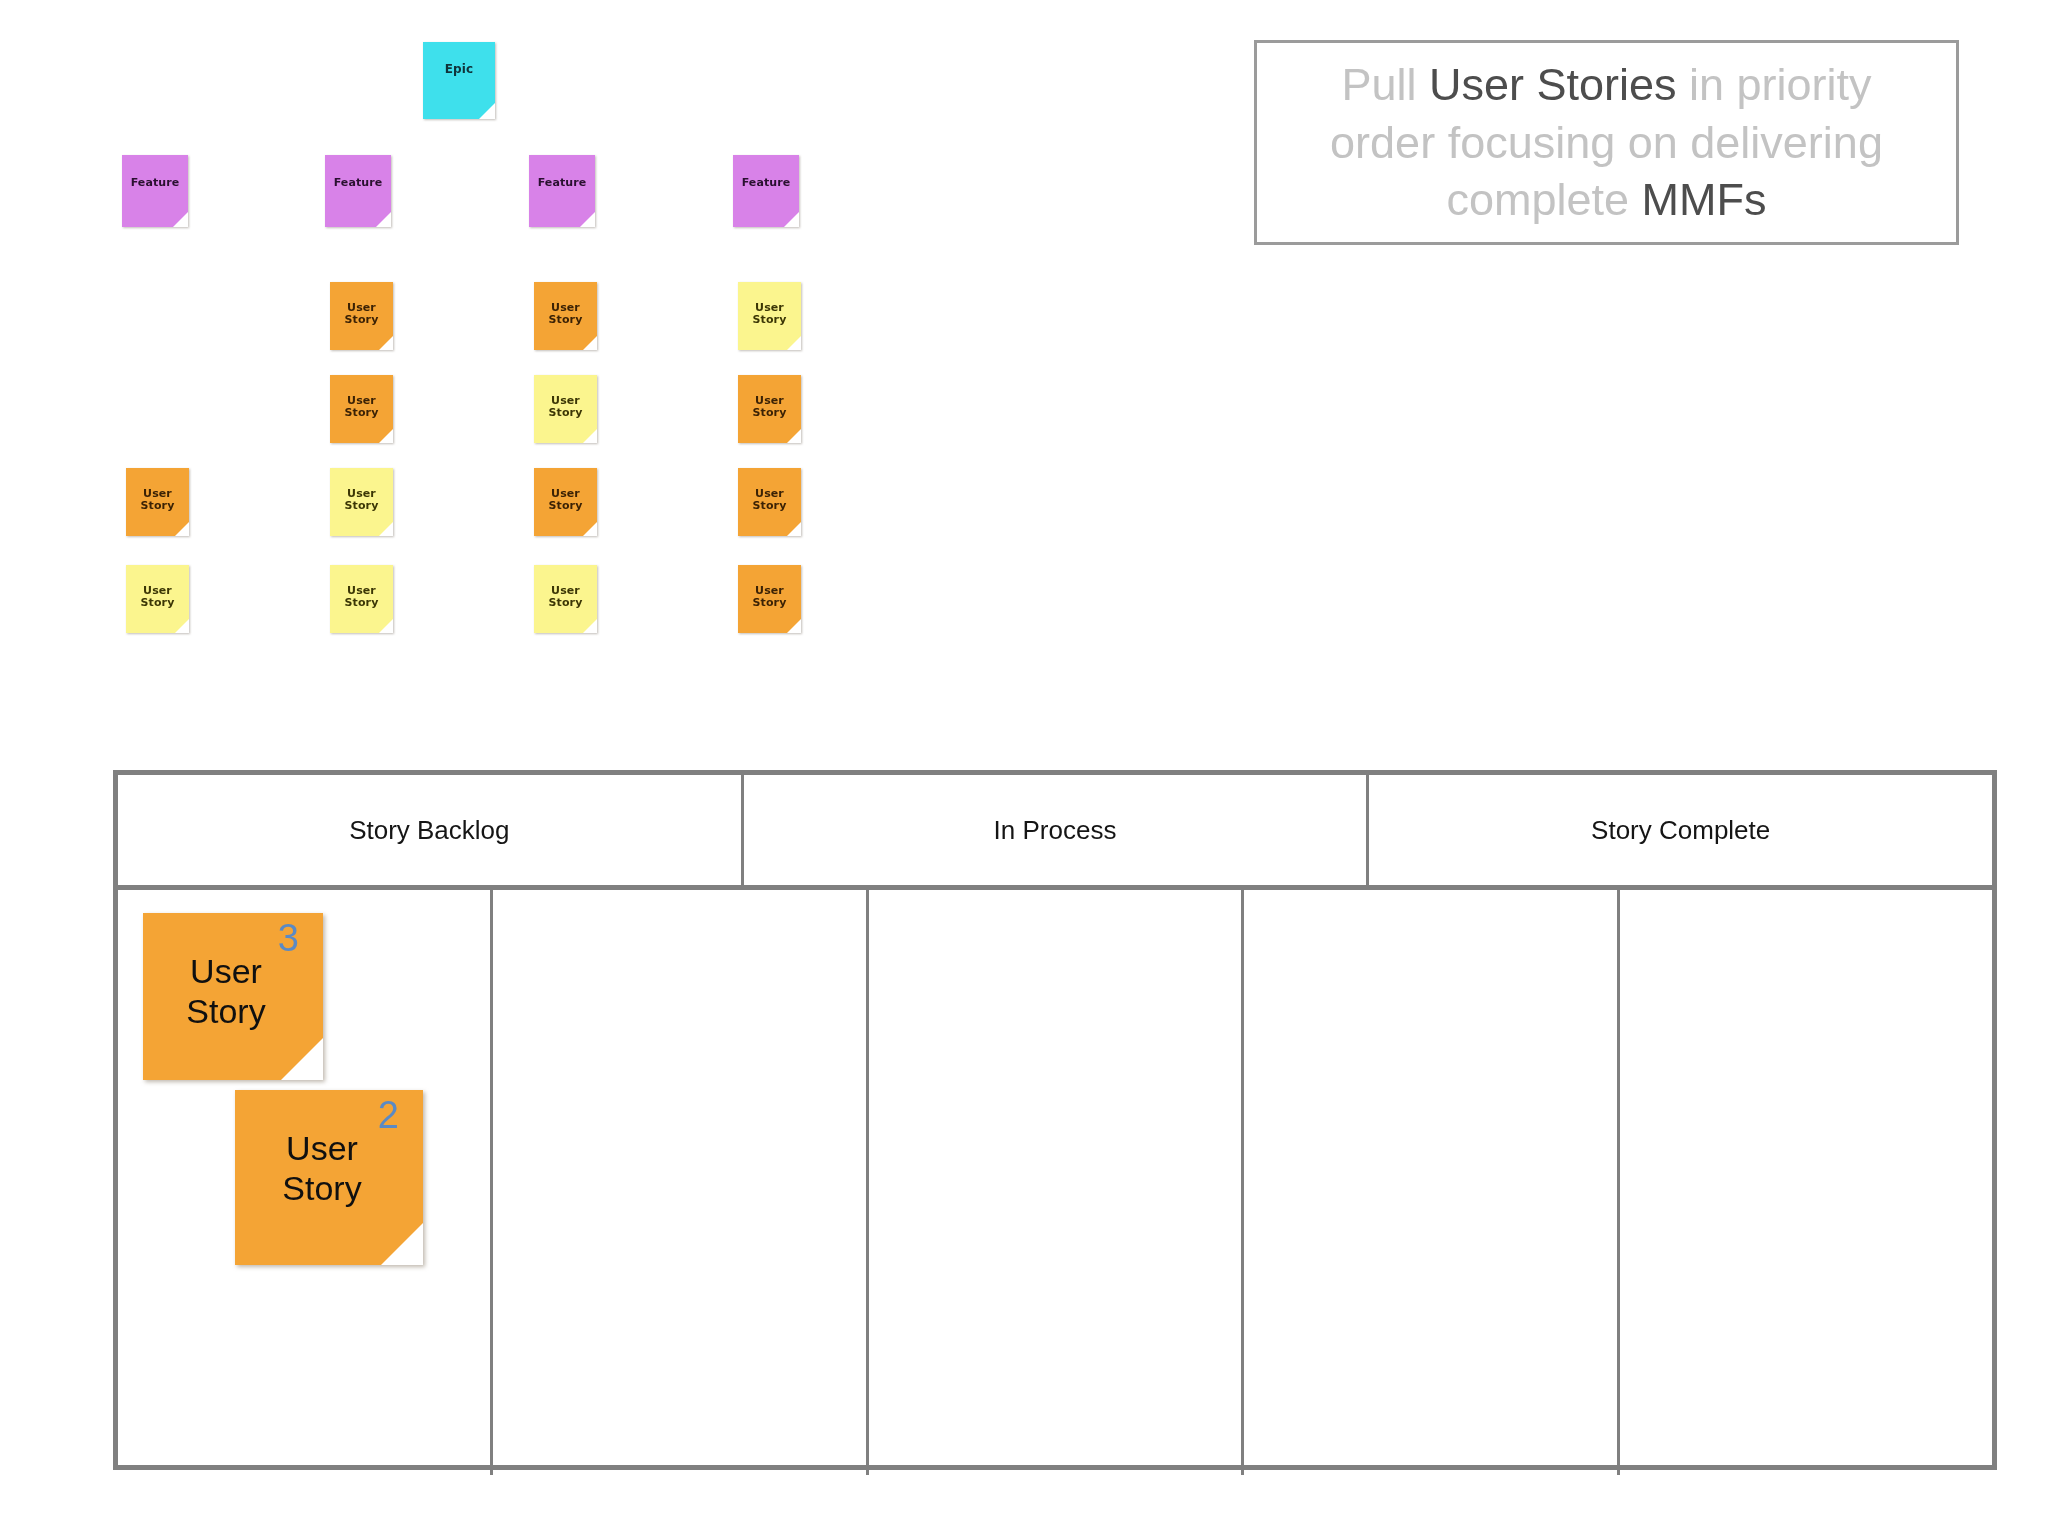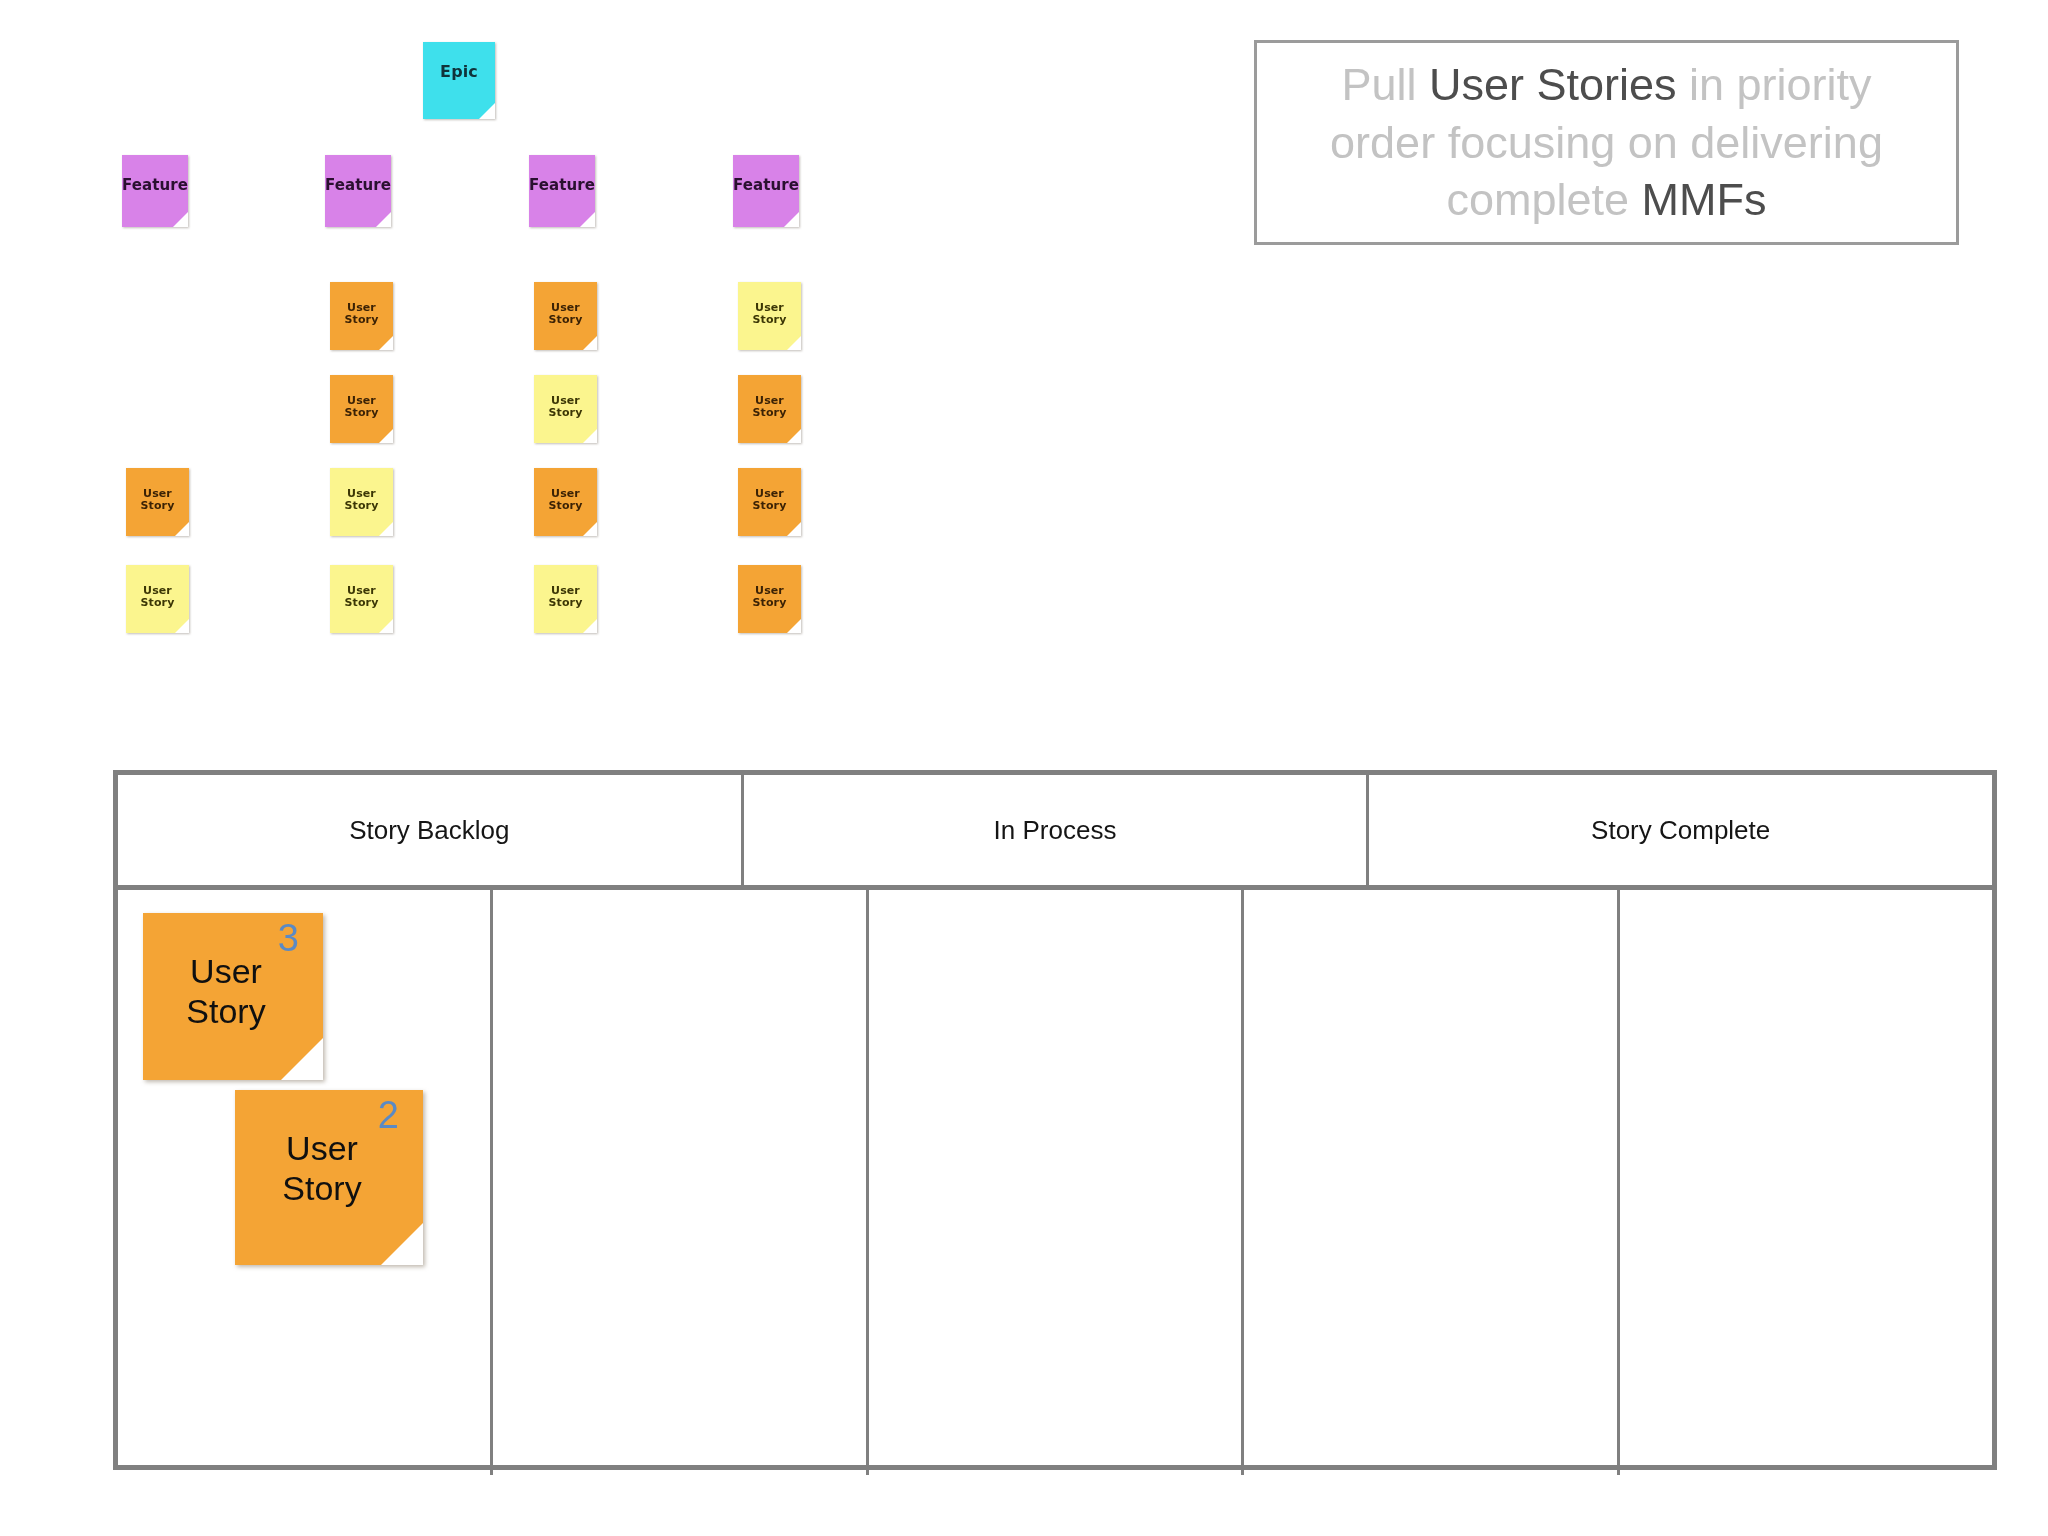--- a/index.html
+++ b/index.html
@@ -46,35 +46,35 @@
     position: absolute;
     right: 0;
     bottom: 0;
     width: 0; height: 0;
     border-style: solid;
   }
 
   .s-epic {
     background: #3ee0ec;
     width: 72px; height: 77px;
-    font-size: 16px;
+    font-size: 12px;
     color: #10333a;
     justify-content: flex-start;
     padding-top: 21px;
   }
   .s-epic::after {
     border-width: 0 0 16px 16px;
     border-color: transparent transparent #ffffff transparent;
     box-shadow: -3px -3px 2px -2px rgba(80,140,150,.55) inset;
   }
 
   .s-feature {
     background: #d882e8;
     width: 66px; height: 72px;
-    font-size: 15px;
+    font-size: 11px;
     color: #2a1030;
     justify-content: flex-start;
     padding-top: 22px;
   }
   .s-feature::after {
     border-width: 0 0 15px 15px;
     border-color: transparent transparent #ffffff transparent;
     box-shadow: -3px -3px 2px -2px rgba(150,90,165,.55) inset;
   }
 

